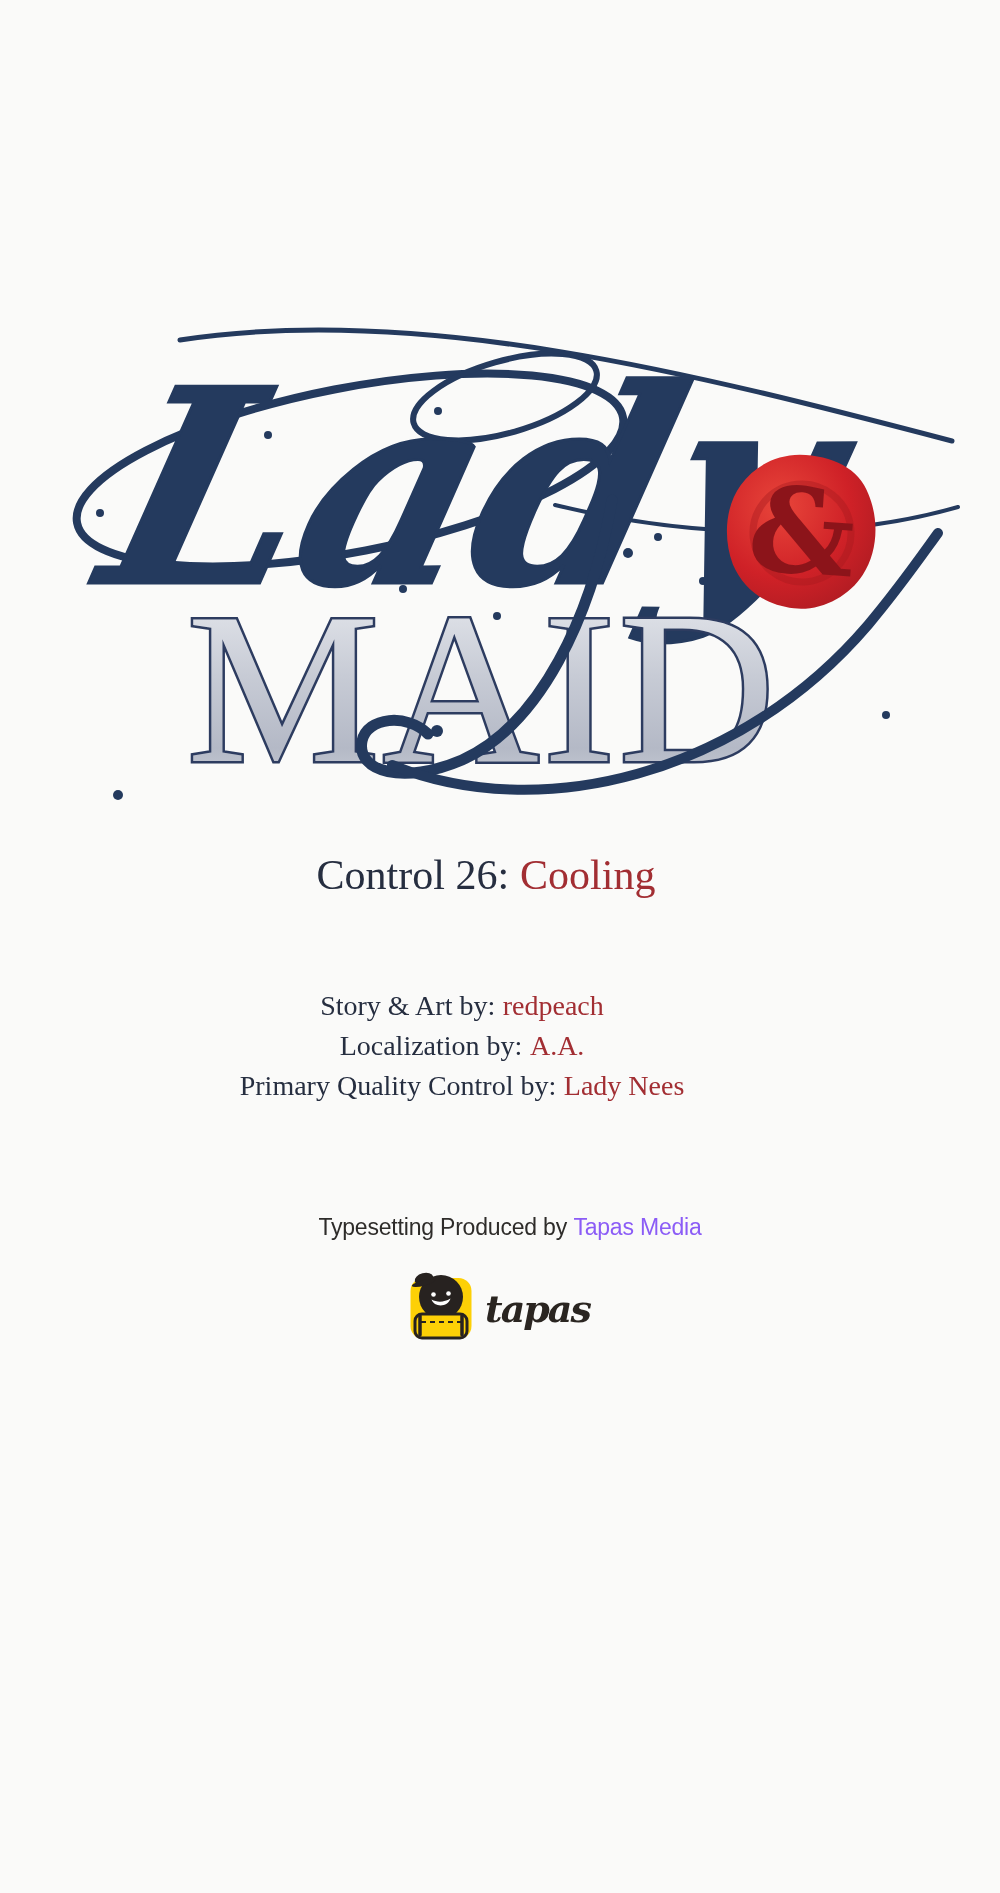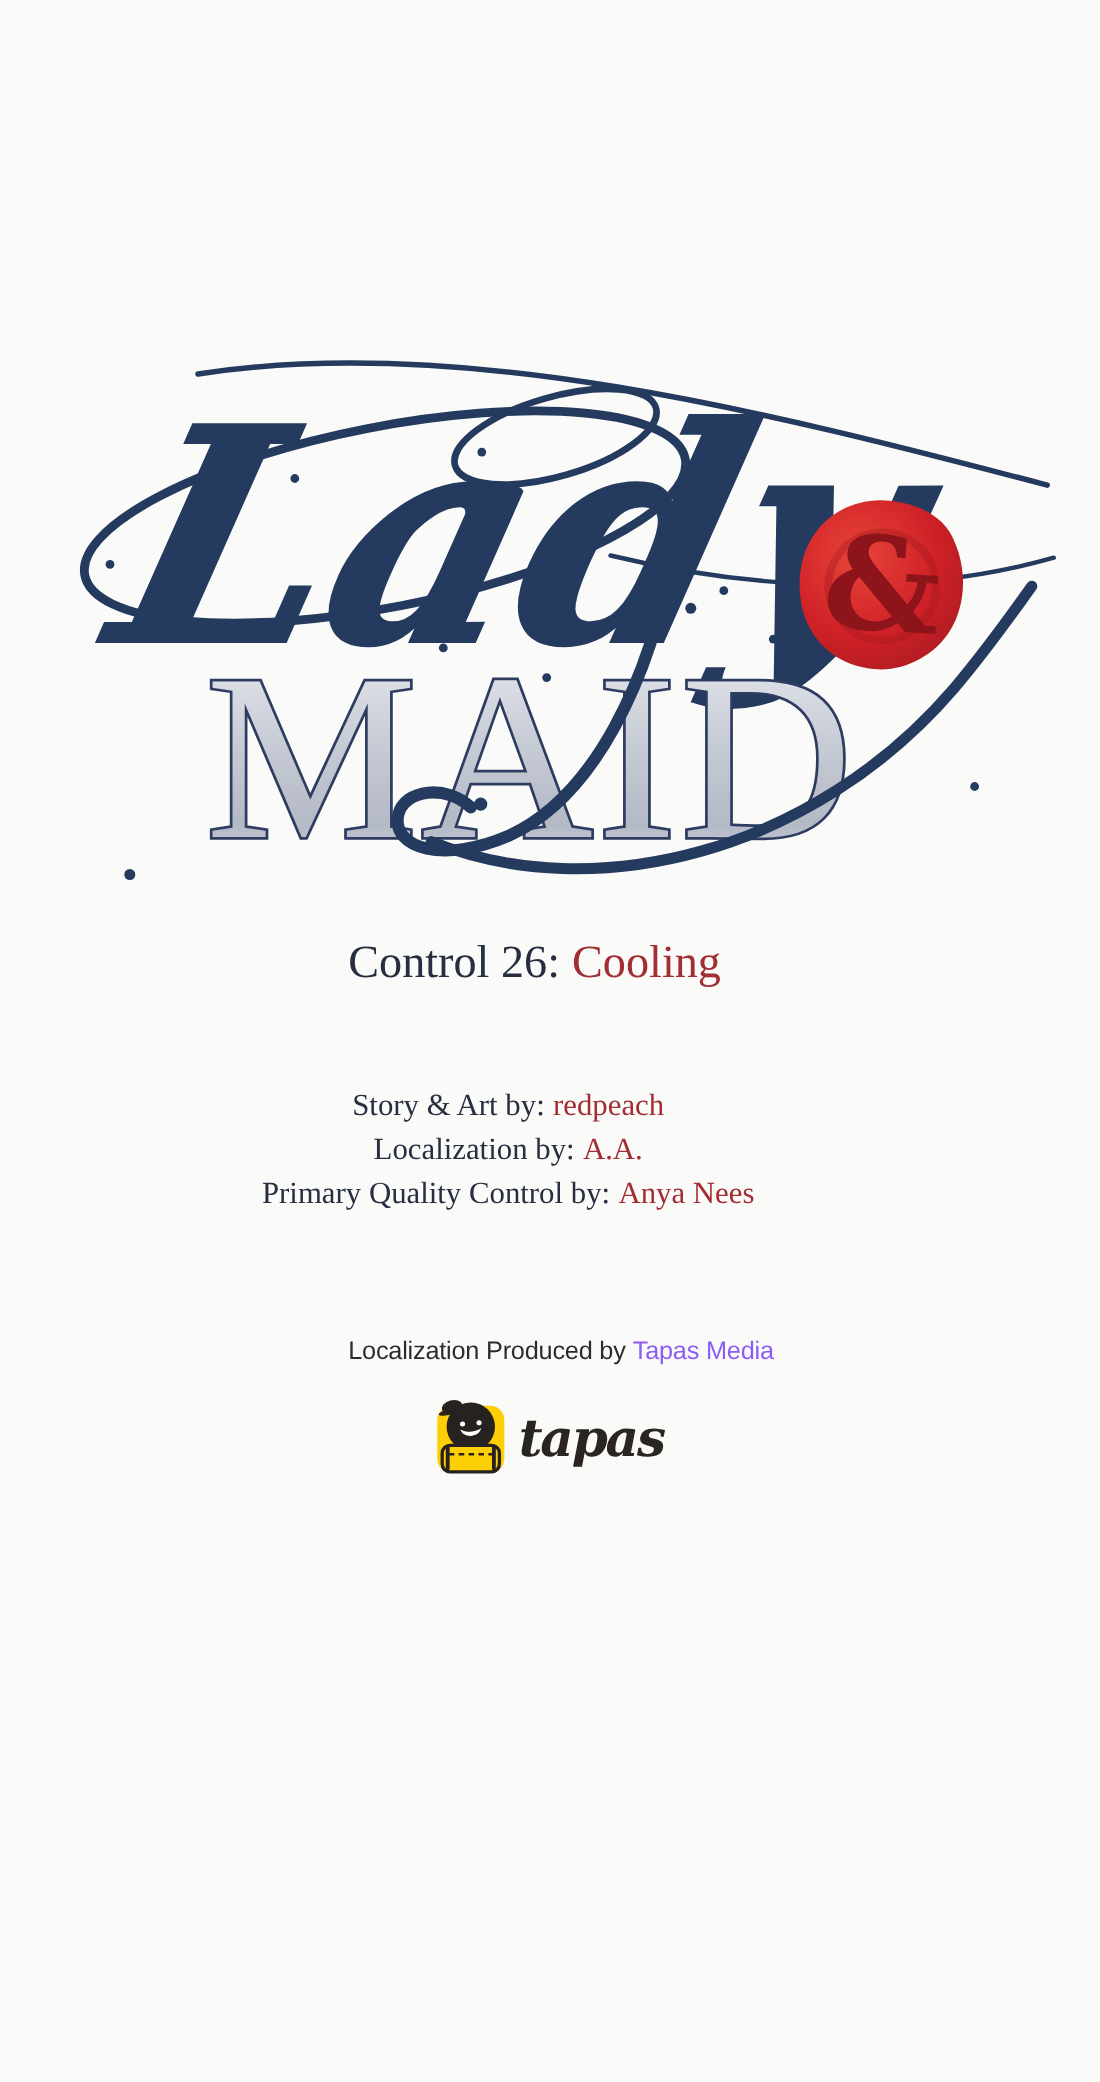--- a/index.html
+++ b/index.html
@@ -64,21 +64,21 @@
   .logo-row {
     position:absolute; top:1266px; left:0; width:100%;
     height:78px;
     display:flex; align-items:center; justify-content:center;
     gap:13px;
   }
   .logo-icon { width:62px; height:72px; display:block; overflow:visible; }
   .wordmark {
     font-family:"DejaVu Serif", serif;
     font-style:italic; font-weight:bold;
-    font-size:47px; letter-spacing:-2px;
+    font-size:38px; letter-spacing:-2px;
     color:#2a2521;
     padding-top:6px;
   }
 </style>
 </head>
 <body>
 
 <div class="page">
 
   <svg class="title-art" viewBox="0 0 1000 560" xmlns="http://www.w3.org/2000/svg" aria-hidden="true">
@@ -139,26 +139,26 @@
   </div>
 
   <div class="credits">
     <div>
       <span class="cr-label">Story &amp; Art by:</span><span class="red-name">redpeach</span>
     </div>
     <div>
       <span class="cr-label">Localization by:</span><span class="red-name">A.A.</span>
     </div>
     <div>
-      <span class="cr-label">Primary Quality Control by:</span><span class="red-name">Anya Nees</span>
+      <span class="cr-label">Primary Quality Control by:</span><span class="red-name">Lady Nees</span>
     </div>
   </div>
 
   <div class="localization">
-    <span class="loc-label">Localization Produced by</span><span class="company-red">Tapas Media</span>
+    <span class="loc-label">Typesetting Produced by</span><span class="company-red">Tapas Media</span>
   </div>
 
   <div class="logo-row">
     <svg class="logo-icon" viewBox="0 0 62 70" xmlns="http://www.w3.org/2000/svg" aria-hidden="true">
       <rect x="0.5" y="8" width="61" height="61" rx="13" fill="#fdd006"></rect>
       <circle cx="31" cy="27" r="22" fill="#272220"></circle>
       <circle cx="23.5" cy="24.5" r="2.3" fill="#ffffff"></circle>
       <circle cx="38.5" cy="23.5" r="2.3" fill="#ffffff"></circle>
       <path d="M 21.5,29.5 C 24,37.5 38,37.5 40.5,28.5 C 34,32.5 27,32.5 21.5,29.5 Z" fill="#ffffff"></path>
       <ellipse cx="14" cy="9" rx="9.5" ry="6" fill="#272220" transform="rotate(-15 14 9)"></ellipse>

